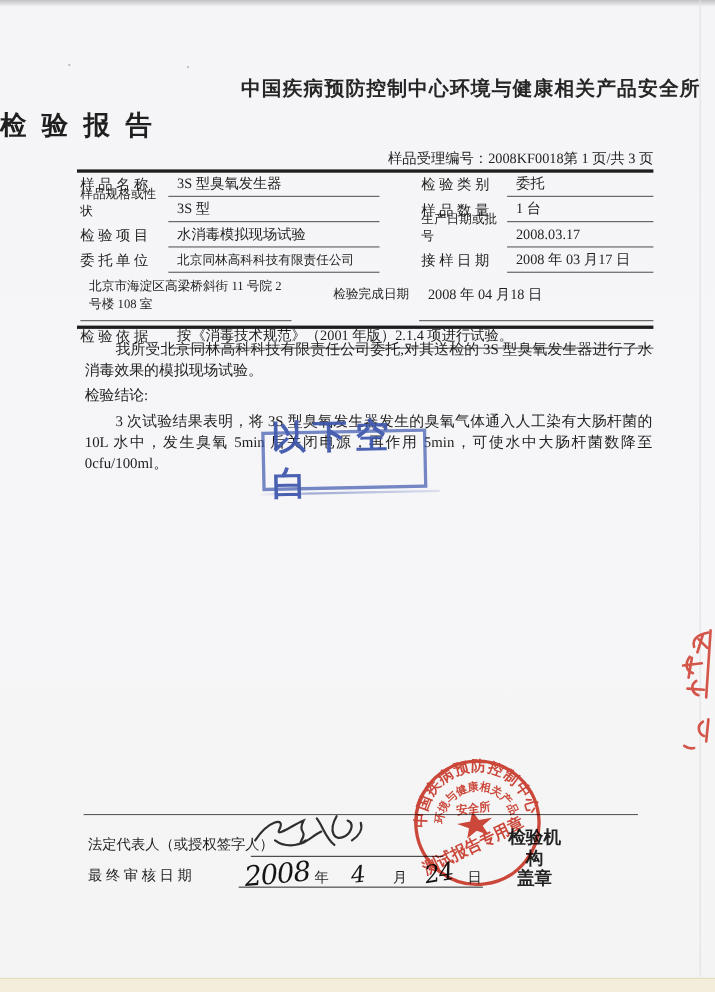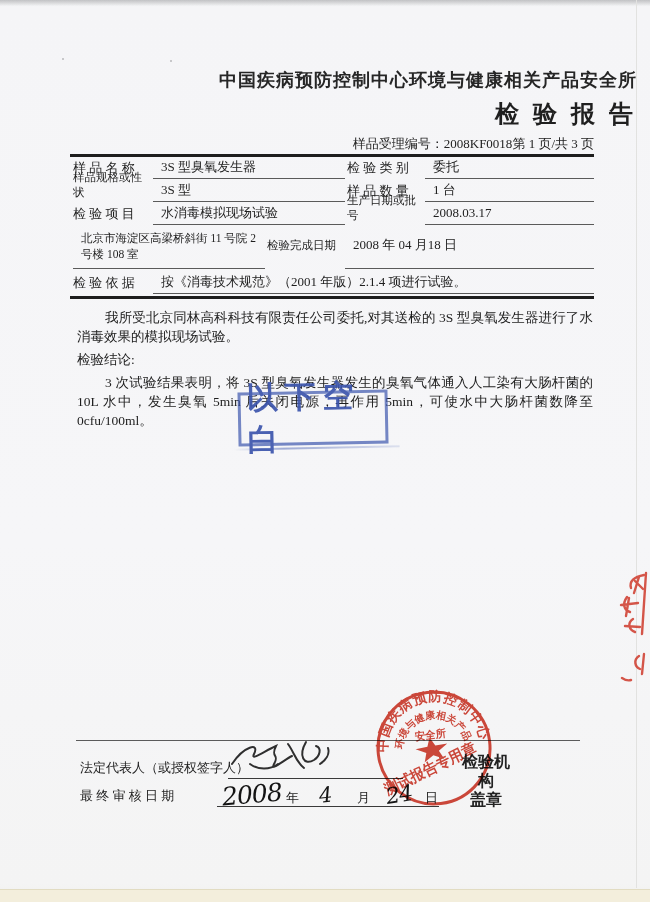--- a/index.html
+++ b/index.html
@@ -12,35 +12,35 @@
     background:linear-gradient(180deg,#e9eaeb 0,#f5f5f7 7px,#f6f6f8 60%,#f4f4f4 98%,#efefec 100%);}
   .top-shade{position:absolute;left:0;top:0;width:650px;height:6px;
     background:linear-gradient(180deg,rgba(120,120,125,.35),rgba(120,120,125,0));}
   .right-edge{position:absolute;left:636px;top:0;width:1px;height:888px;background:#e2e2e0;}
   .bottom-strip{position:absolute;left:0;top:889px;width:650px;height:13px;
     background:#f3eedc;border-top:1px solid #e2dcc2;}
   .speck{position:absolute;width:2px;height:2px;background:#b9b9bb;border-radius:50%;}
 
   .institute{position:absolute;left:0;top:68px;width:637px;text-align:right;
     font-size:18px;font-weight:bold;letter-spacing:1px;color:#262626;}
-  .report-title{position:absolute;left:0;top:98px;width:637px;text-align:right;
+  .report-title{position:absolute;left:0;top:98px;width:637px;text-align:left;
     font-size:24px;font-weight:bold;letter-spacing:4px;color:#1f1f1f;}
 
   .accept-row{position:absolute;left:73px;top:135px;width:521px;display:flex;
     justify-content:flex-end;font-size:13px;color:#222;}
   .rule-thick{position:absolute;left:70px;width:524px;height:3px;background:#1d1d1d;}
   .rt1{top:154px;} .rt2{top:296px;}
 
   .info-table{position:absolute;left:73px;top:156px;width:521px;color:#1e1e1e;font-family:Liberation Serif, serif;}
   .t-row{display:flex;align-items:stretch;}
   .h23{height:23px;} .h44{height:44px;} .h25{height:25px;}
   .cell{display:flex;align-items:flex-end;padding-bottom:3px;font-size:13px;line-height:1.25;}
   .lab{color:#1e1e1e;}
   .val{border-bottom:1px solid #5a5a5a;padding-left:8px;}
-  .c-l1{width:80px;} .c-v1{width:184px;} .c-l2{width:78px;padding-left:2px;} .c-v2{flex:1;}
+  .c-l1{width:80px;} .c-v1{width:184px;} .c-l2{width:78px;padding-left:2px;margin-left:36px;} .c-v2{flex:1;}
   .tight{font-size:11.5px;letter-spacing:0;}
   .mid{align-items:center;}
   .addr{line-height:1.4;padding-top:2px;}
 
   .body-text{position:absolute;left:73px;top:304px;width:524px;font-size:13.5px;
     line-height:19px;color:#1d1d1d;text-align:justify;}
   .body-text p{margin:4px;}
   .indent{text-indent:28px;}
 
   .blue-stamp{position:absolute;left:238px;top:391px;width:138px;height:48px;
@@ -100,20 +100,26 @@
       <div class="cell lab c-l1 tight">样品规格或性状</div>
       <div class="cell val c-v1">3S 型</div>
       <div class="cell lab c-l2">样 品 数 量</div>
       <div class="cell val c-v2">1 台</div>
     </div>
     <div class="t-row h23">
       <div class="cell lab c-l1">检 验 项 目</div>
       <div class="cell val c-v1">水消毒模拟现场试验</div>
       <div class="cell lab c-l2 tight">生产日期或批号</div>
       <div class="cell val c-v2">2008.03.17</div>
+    </div>
+    <div class="t-row h23">
+      <div class="cell lab c-l1">委 托 单 位</div>
+      <div class="cell val c-v1 tight">北京同林高科科技有限责任公司</div>
+      <div class="cell lab c-l2">接 样 日 期</div>
+      <div class="cell val c-v2">2008 年 03 月17 日</div>
     </div>
     <div class="t-row h44">
       <div class="cell val c-v1 tight addr mid">北京市海淀区高梁桥斜街 11 号院 2 号楼 108 室</div>
       <div class="cell lab c-l2 tight mid">检验完成日期</div>
       <div class="cell val c-v2 mid">2008 年 04 月18 日</div>
     </div>
     <div class="t-row h25">
       <div class="cell lab c-l1">检 验 依 据</div>
       <div class="cell val" style="flex:1;">按《消毒技术规范》（2001 年版）2.1.4 项进行试验。</div>
     </div>

